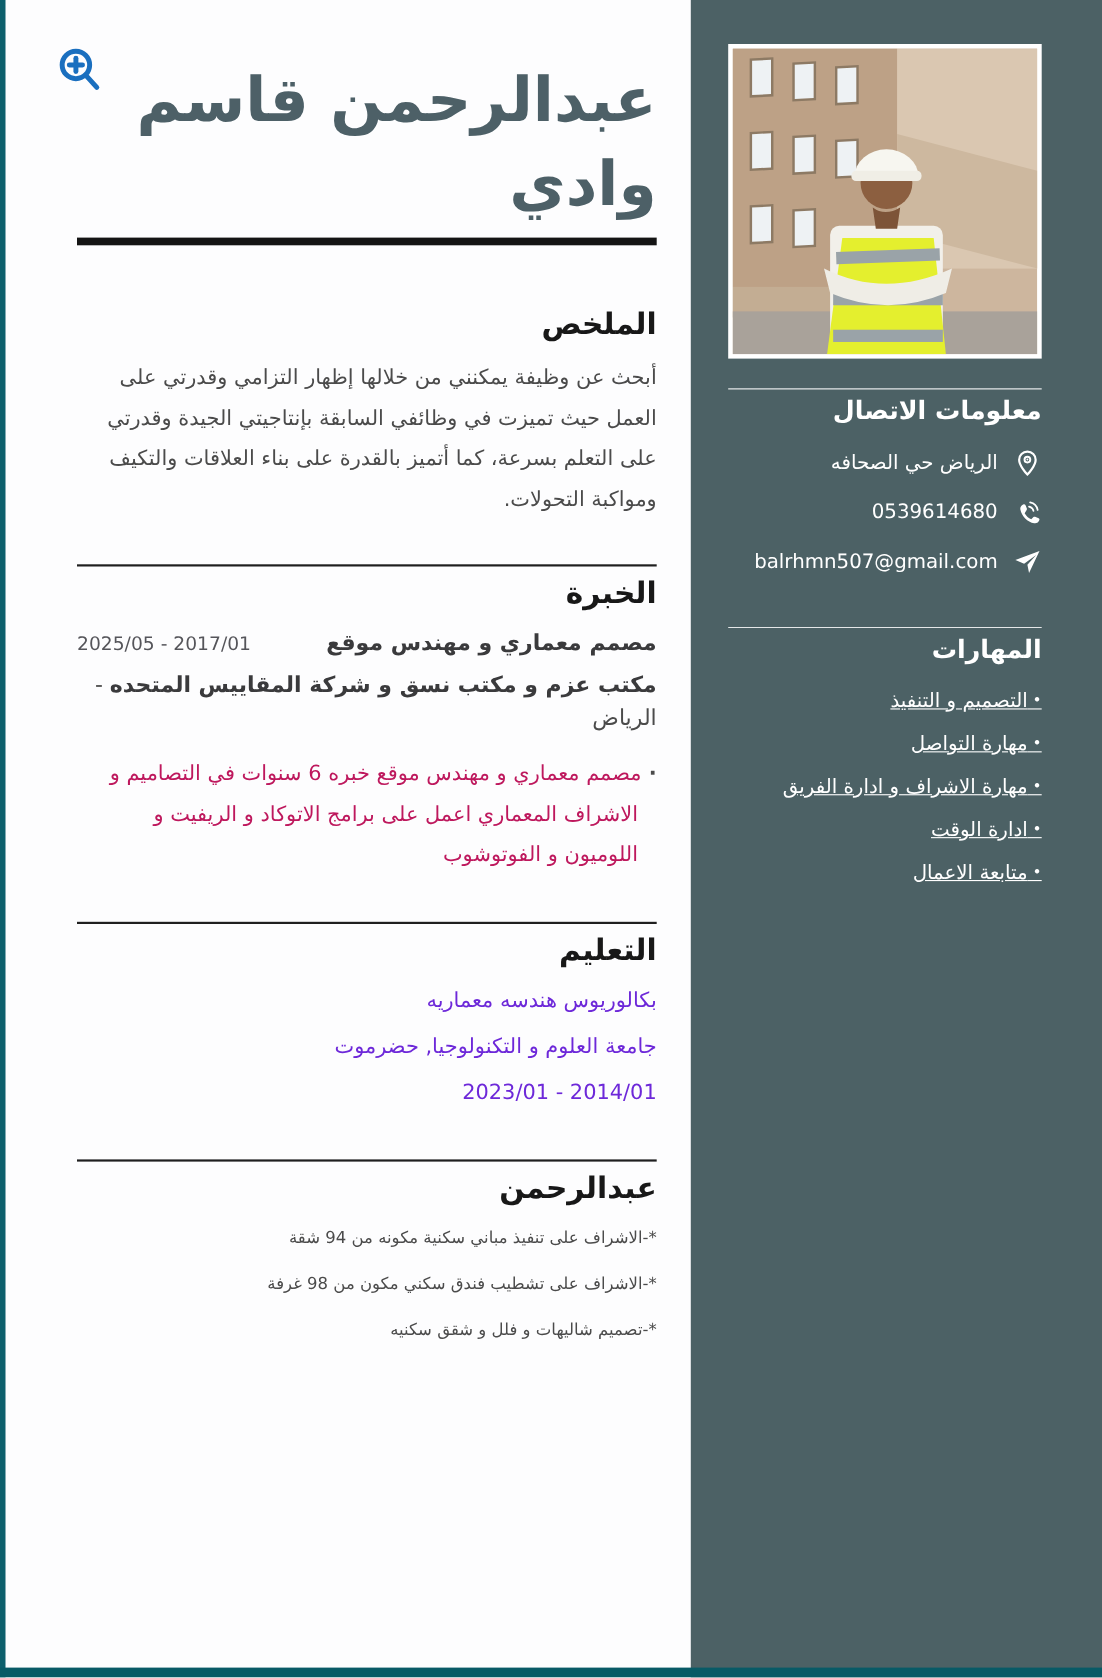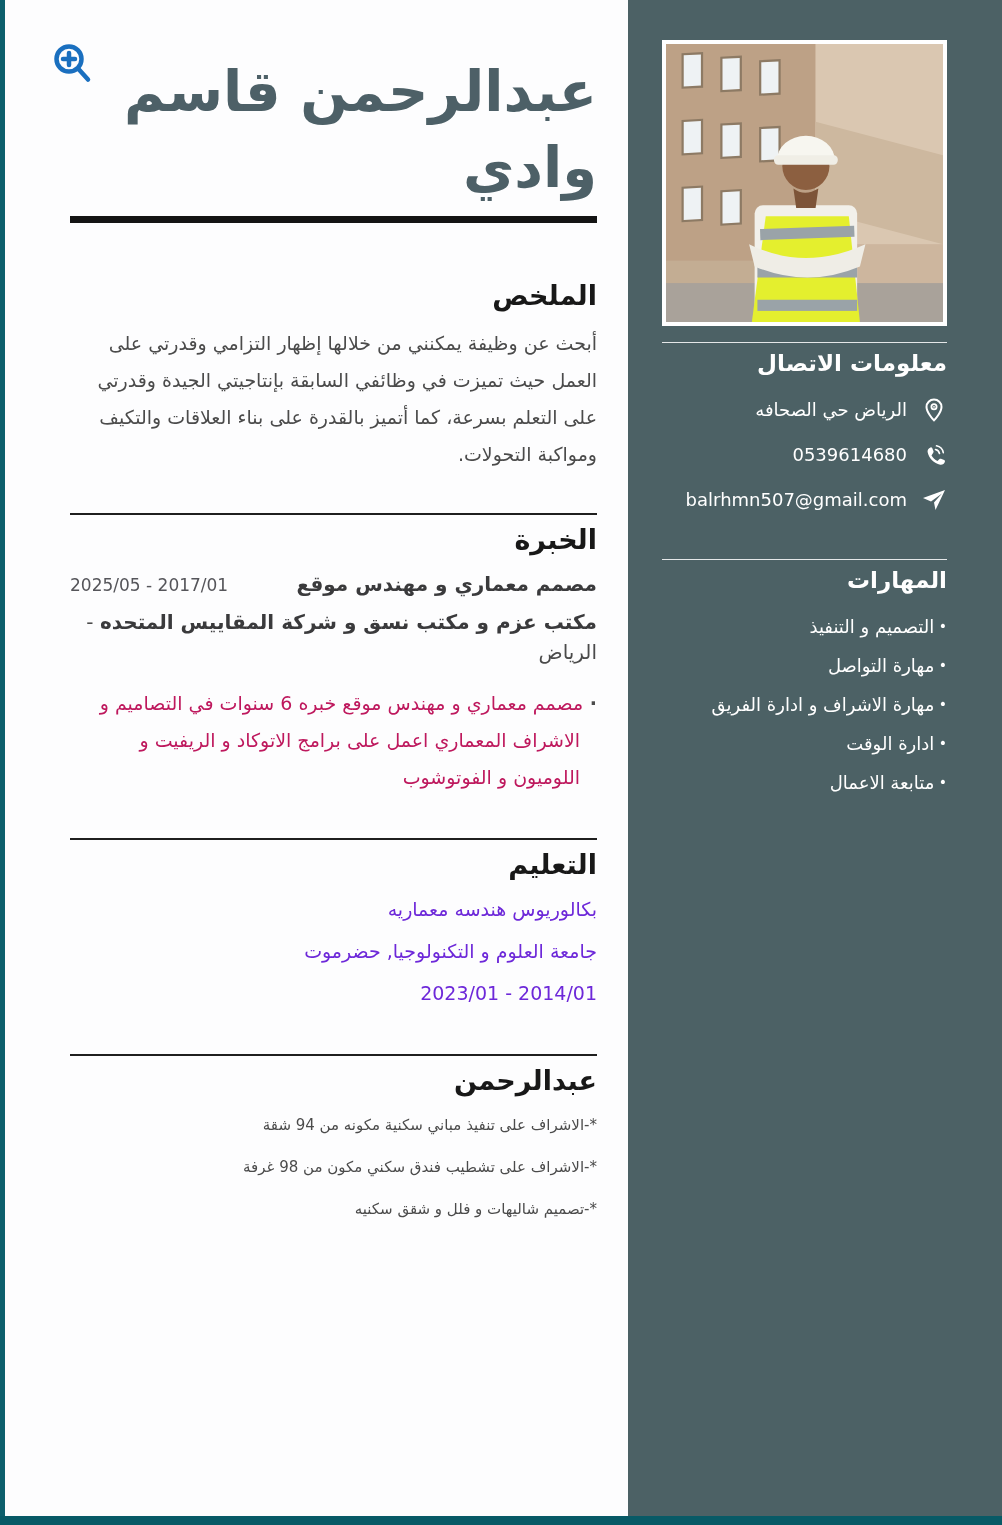--- a/index.html
+++ b/index.html
@@ -67,33 +67,33 @@
     position:absolute;right:0;top:0;width:374px;height:100%;
     background:#4c6165;color:#ffffff;
     box-sizing:border-box;padding:40px 55px 0 34px;
     direction:rtl;text-align:right;
   }
   .photo-frame{
     width:285px;height:286px;background:#ffffff;box-sizing:border-box;padding:4px;
   }
   .photo-frame svg{display:block;width:277px;height:278px;}
   .side-sec{border-top:1.6px solid rgba(255,255,255,.85);margin-top:0;}
-  .contact-sec{margin-top:16px;}
+  .contact-sec{margin-top:27px;}
   .side-head{
     font-size:23px;font-weight:bold;color:#ffffff;margin:4px 0 18px 0;line-height:32px;
   }
   .contact-row{display:flex;align-items:center;gap:14px;margin-bottom:19px;min-height:26px;}
   .contact-row .cicon{flex:0 0 26px;width:26px;height:26px;}
   .contact-row .cicon svg{width:26px;height:26px;display:block;}
   .contact-text{font-size:18px;color:#ffffff;line-height:26px;}
   .skills-sec{margin-top:46px;}
   .skills-list{list-style:none;margin:0;padding:0;}
   .skills-list li{
     font-size:18px;color:#ffffff;line-height:24px;margin-bottom:14px;
-    padding-right:14px;text-indent:-14px;
+    padding-right:14px;text-indent:-14px;text-decoration:underline;
   }
   .skills-list li::before{content:"• ";font-size:14px;vertical-align:2px;}
 </style>
 </head>
 <body>
 
 <div class="page">
   <div class="left-strip"></div>
   <div class="bottom-strip"></div>
 

